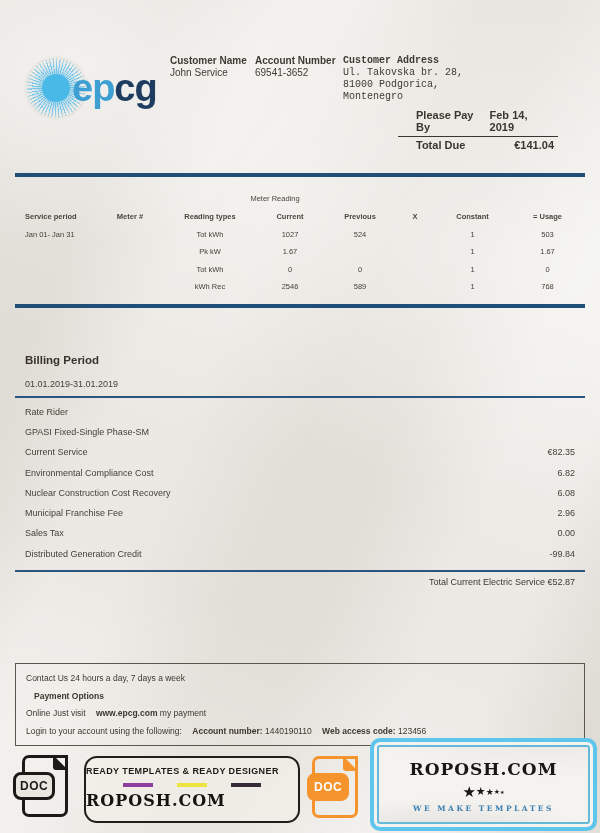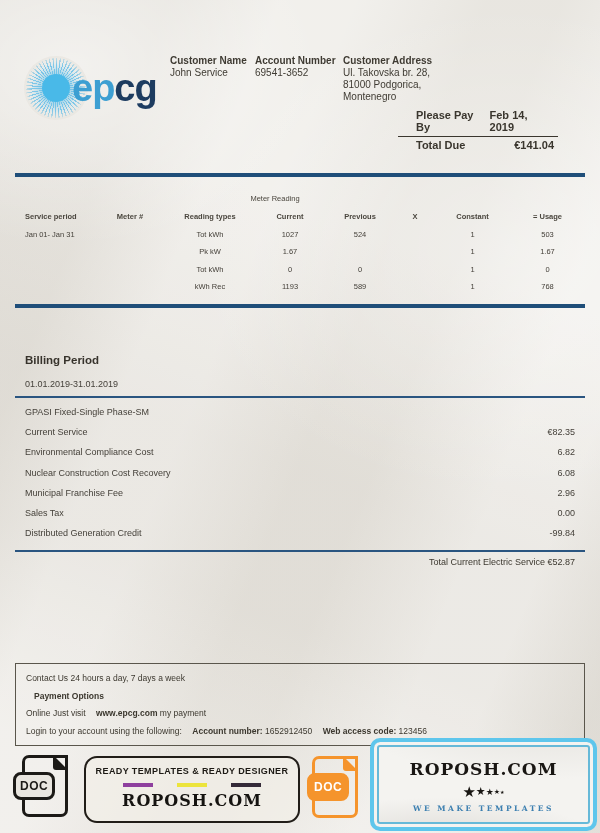--- a/index.html
+++ b/index.html
@@ -20,21 +20,21 @@
   .sunburst { position:absolute; left:0; top:0; width:60px; height:60px; border-radius:50%;
     background: repeating-conic-gradient(rgba(125,198,232,.95) 0deg 2.6deg, rgba(233,230,224,0) 2.6deg 7.2deg); }
   .sunburst::before { content:""; position:absolute; inset:16px; border-radius:50%;
     background:#49b9e8; box-shadow:0 0 10px 6px rgba(96,190,232,.55); }
   .sunburst::after { content:""; position:absolute; inset:-2px; border-radius:50%;
     background: radial-gradient(circle, rgba(233,230,224,0) 52%, #e9e6e0 74%); }
   .logo-text { position:absolute; left:46px; top:8px; font-size:38px; font-weight:bold; letter-spacing:-1px; line-height:44px; }
   .logo-ep { color:#3d9fd2; } .logo-cg { color:#1d3c60; }
   .info-col { position:absolute; top:55px; font-size:10px; line-height:12px; color:#3f3b33; }
   .info-label { font-weight:600; }
-  .col-name { left:170px; } .col-acct { left:255px; } .col-addr { left:343px; width:150px; }
+  .col-name { left:170px; } .col-acct { left:255px; } .col-addr { left:343px; width:150px;font-family:Liberation Mono, monospace; }
   .paybox { position:absolute; left:398px; top:107px; width:160px; font-size:11px; font-weight:600; color:#3a362e; }
   .payrow { display:flex; justify-content:space-between; padding:2px 4px 3px 18px; }
   .payrow.first { border-bottom:1.5px solid #3a362e; }
   
   .rule { margin:0 15px; background:#1f4e79; }
   .rule.thick { height:4px; }
   .rule.thin { height:2px; background:#2a5580; }
   
   .section-title { margin:24px 0 0 25px; font-size:10.5px; color:#36332c; font-weight:600; }
   .section-title b { font-weight:800; }
@@ -61,21 +61,21 @@
   .doc-sheet { position:relative; width:46px; height:62px; border:3px solid #1c1a17; border-radius:7px; border-top-right-radius:0; }
   .doc-fold { position:absolute; top:-3px; right:-3px; width:15px; height:15px; background:#1c1a17;
     clip-path:polygon(0 0, 100% 100%, 0 100%); border-bottom-left-radius:3px; }
   .doc-tag { position:absolute; left:-12px; top:50%; transform:translateY(-50%); border:3px solid #1c1a17;
     border-radius:8px; background:#e9e6e0; font-size:12px; font-weight:bold; padding:4px 4px; letter-spacing:.5px; color:#1c1a17; }
   .doc2 { left:312px; top:10px; }
   .doc2 .doc-sheet { border-color:#f5942c; }
   .doc2 .doc-fold { background:#f5942c; }
   .doc2 .doc-tag { border-color:#f5942c; background:#f5942c; color:#fff; left:-8px; }
   .badge1 { position:absolute; left:84px; top:10px; width:216px; height:67px; border:2.5px solid #211d18;
-    border-radius:13px; background:rgba(243,240,232,.65); text-align:center; padding-top:8px; }
+    border-radius:13px; background:rgba(243,240,232,.65); text-align:left; padding-top:8px; }
   .badge1-line1 { font-size:9px; font-weight:800; letter-spacing:.4px; color:#1d1a15; }
   .bars { display:flex; justify-content:center; gap:24px; margin:7px 0 4px; }
   .bars span { width:30px; height:4px; display:inline-block; }
   .badge1-line2 { font-family:"DejaVu Serif", serif; font-weight:bold; font-size:16px; letter-spacing:1px; color:#151310; }
   .badge2 { position:absolute; left:370px; top:-8px; width:227px; height:93px; border:4px solid #5ec6ec; border-radius:10px;
     box-shadow: inset 0 0 0 3px #f4f3f0, inset 0 0 0 5px #66b9d8;
     background:
       radial-gradient(ellipse 260px 70px at 30% 115%, rgba(196,193,186,.45), rgba(196,193,186,0) 60%),
       radial-gradient(ellipse 300px 90px at 80% -25%, rgba(208,205,198,.4), rgba(208,205,198,0) 65%),
       #f4f3f0;
@@ -178,36 +178,40 @@
           <td>0</td>
           <td>0</td>
           <td></td>
           <td>1</td>
           <td>0</td>
         </tr>
         <tr>
           <td></td>
           <td></td>
           <td>kWh Rec</td>
-          <td>1193</td>
+          <td>2546</td>
           <td>589</td>
           <td></td>
           <td>1</td>
           <td>768</td>
         </tr>
       </tbody>
   </table>
 
   <div class="rule thick after-table"></div>
 
   <div class="billing-heading">Billing Period</div>
   <div class="billing-period">01.01.2019-31.01.2019</div>
   <div class="rule thin"></div>
 
   <div class="charges" id="charges">
+      <div class="charge-row">
+        <span>Rate Rider</span>
+        <span></span>
+      </div>
       <div class="charge-row">
         <span>GPASI Fixed-Single Phase-SM</span>
         <span></span>
       </div>
       <div class="charge-row">
         <span>Current Service</span>
         <span>€82.35</span>
       </div>
       <div class="charge-row">
         <span>Environmental Compliance Cost</span>
@@ -231,21 +235,21 @@
       </div>
     </div>
 
   <div class="rule thin" style="margin-top:6px"></div>
   <div class="total-line"><span>Total Current Electric Service</span> <span>€52.87</span></div>
 
   <div class="contact-box" id="contact-lines">
       <div><span>Contact Us 24 hours a day, 7 days a week</span></div>
       <div><span class="b">Payment Options</span></div>
       <div><span>Online Just visit </span><span class="b">www.epcg.com</span><span> my payment</span></div>
-      <div><span>Login to your account using the following: </span><span class="b">Account number:</span><span> 1652912450 </span><span class="b">Web access code:</span><span> 123456</span></div>
+      <div><span>Login to your account using the following: </span><span class="b">Account number:</span><span> 1440190110 </span><span class="b">Web access code:</span><span> 123456</span></div>
     </div>
 
   <div class="footer">
     <div class="doc-icon doc1">
       <div class="doc-sheet">
         <div class="doc-fold"></div>
         <div class="doc-tag">DOC</div>
       </div>
     </div>
 

